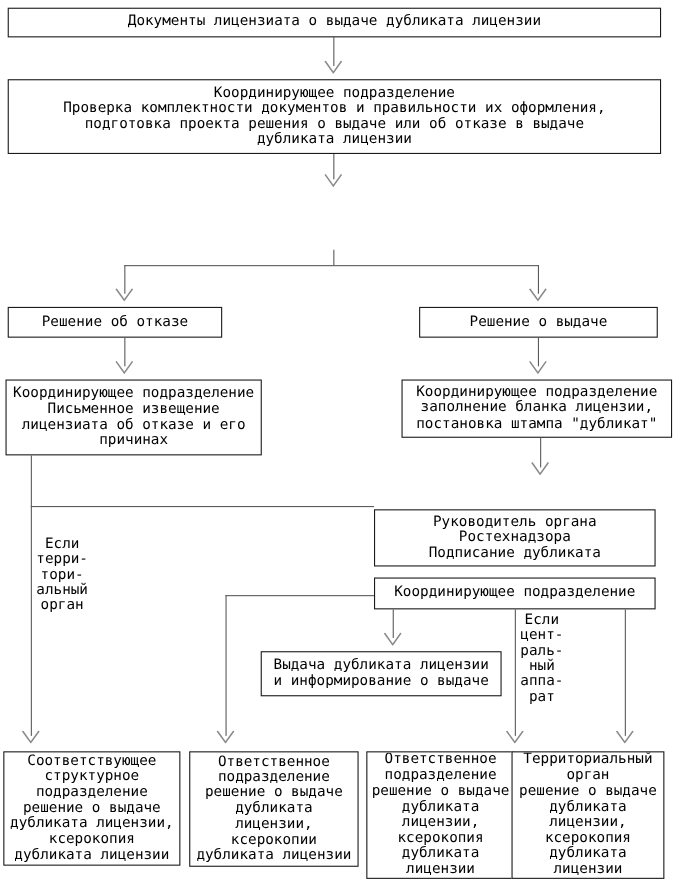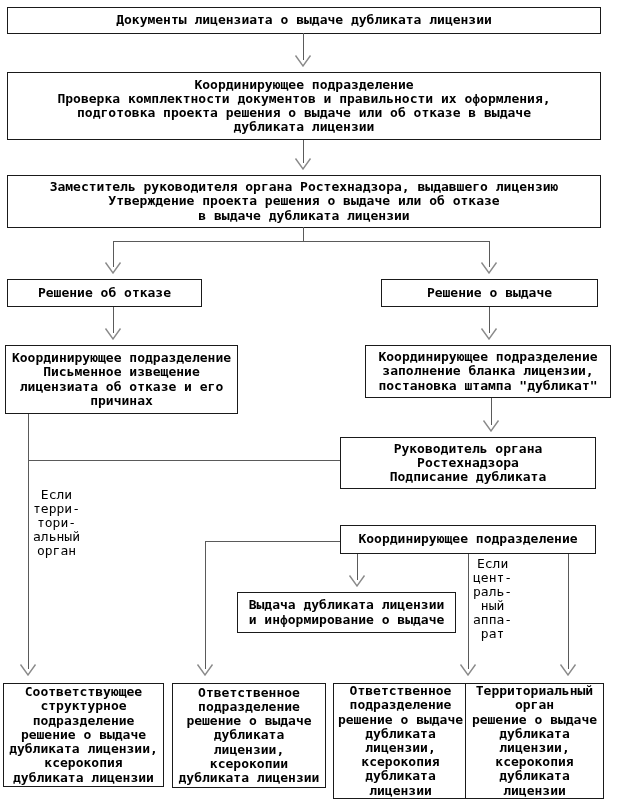--- a/index.html
+++ b/index.html
@@ -9,52 +9,49 @@
   #stage{
     position:relative; width:625px; height:804px; background:var(--bg);
     font-family:"DejaVu Sans Mono","Liberation Mono",monospace;
     font-size:13px; color:var(--text);
   }
   .box{
     position:absolute; box-sizing:border-box;
     border:1px solid var(--border); background:var(--bg);
     display:flex; align-items:center; justify-content:center;
     text-align:center; white-space:pre-line; line-height:14.2px;
-    padding:0 1px; overflow:hidden;font-weight:bold;
+    padding:0 1px; overflow:hidden;
   }
   .flabel{
     position:absolute; white-space:pre-line; line-height:14px; text-align:center;
   }
   .vline{position:absolute; width:1px; background:var(--line);}
   .hline{position:absolute; height:1px; background:var(--line);}
   .arr{position:absolute;}
 </style>
 </head>
 <body>
 
 <div id="stage">
 
   <div class="box" style="left:7px;top:7px;width:594px;height:27px">Документы лицензиата о выдаче дубликата лицензии</div>
   <div class="box" style="left:7px;top:72px;width:594px;height:68px">Координирующее подразделение
 Проверка комплектности документов и правильности их оформления,
 подготовка проекта решения о выдаче или об отказе в выдаче
 дубликата лицензии</div>
-  <div class="box" style="left:7px;top:175px;width:594px;height:53px">Заместитель руководителя органа Ростехнадзора, выдавшего лицензию
-Утверждение проекта решения о выдаче или об отказе
-в выдаче дубликата лицензии</div>
   <div class="box" style="left:7px;top:279px;width:195px;height:28px">Решение об отказе</div>
   <div class="box" style="left:381px;top:279px;width:217px;height:28px">Решение о выдаче</div>
   <div class="box" style="left:5px;top:345px;width:233px;height:69px">Координирующее подразделение
 Письменное извещение
 лицензиата об отказе и его
 причинах</div>
   <div class="box" style="left:365px;top:345px;width:246px;height:53px">Координирующее подразделение
 заполнение бланка лицензии,
 постановка штампа "дубликат"</div>
-  <div class="box" style="left:340px;top:437px;width:256px;height:52px">Руководитель органа
+  <div class="box" style="left:340px;top:463px;width:256px;height:52px">Руководитель органа
 Ростехнадзора
 Подписание дубликата</div>
   <div class="box" style="left:340px;top:525px;width:256px;height:29px">Координирующее подразделение</div>
   <div class="box" style="left:237px;top:592px;width:219px;height:41px">Выдача дубликата лицензии
 и информирование о выдаче</div>
   <div class="box" style="left:3px;top:683px;width:161px;height:104px">Соответствующее
 структурное
 подразделение
 решение о выдаче
 дубликата лицензии,

